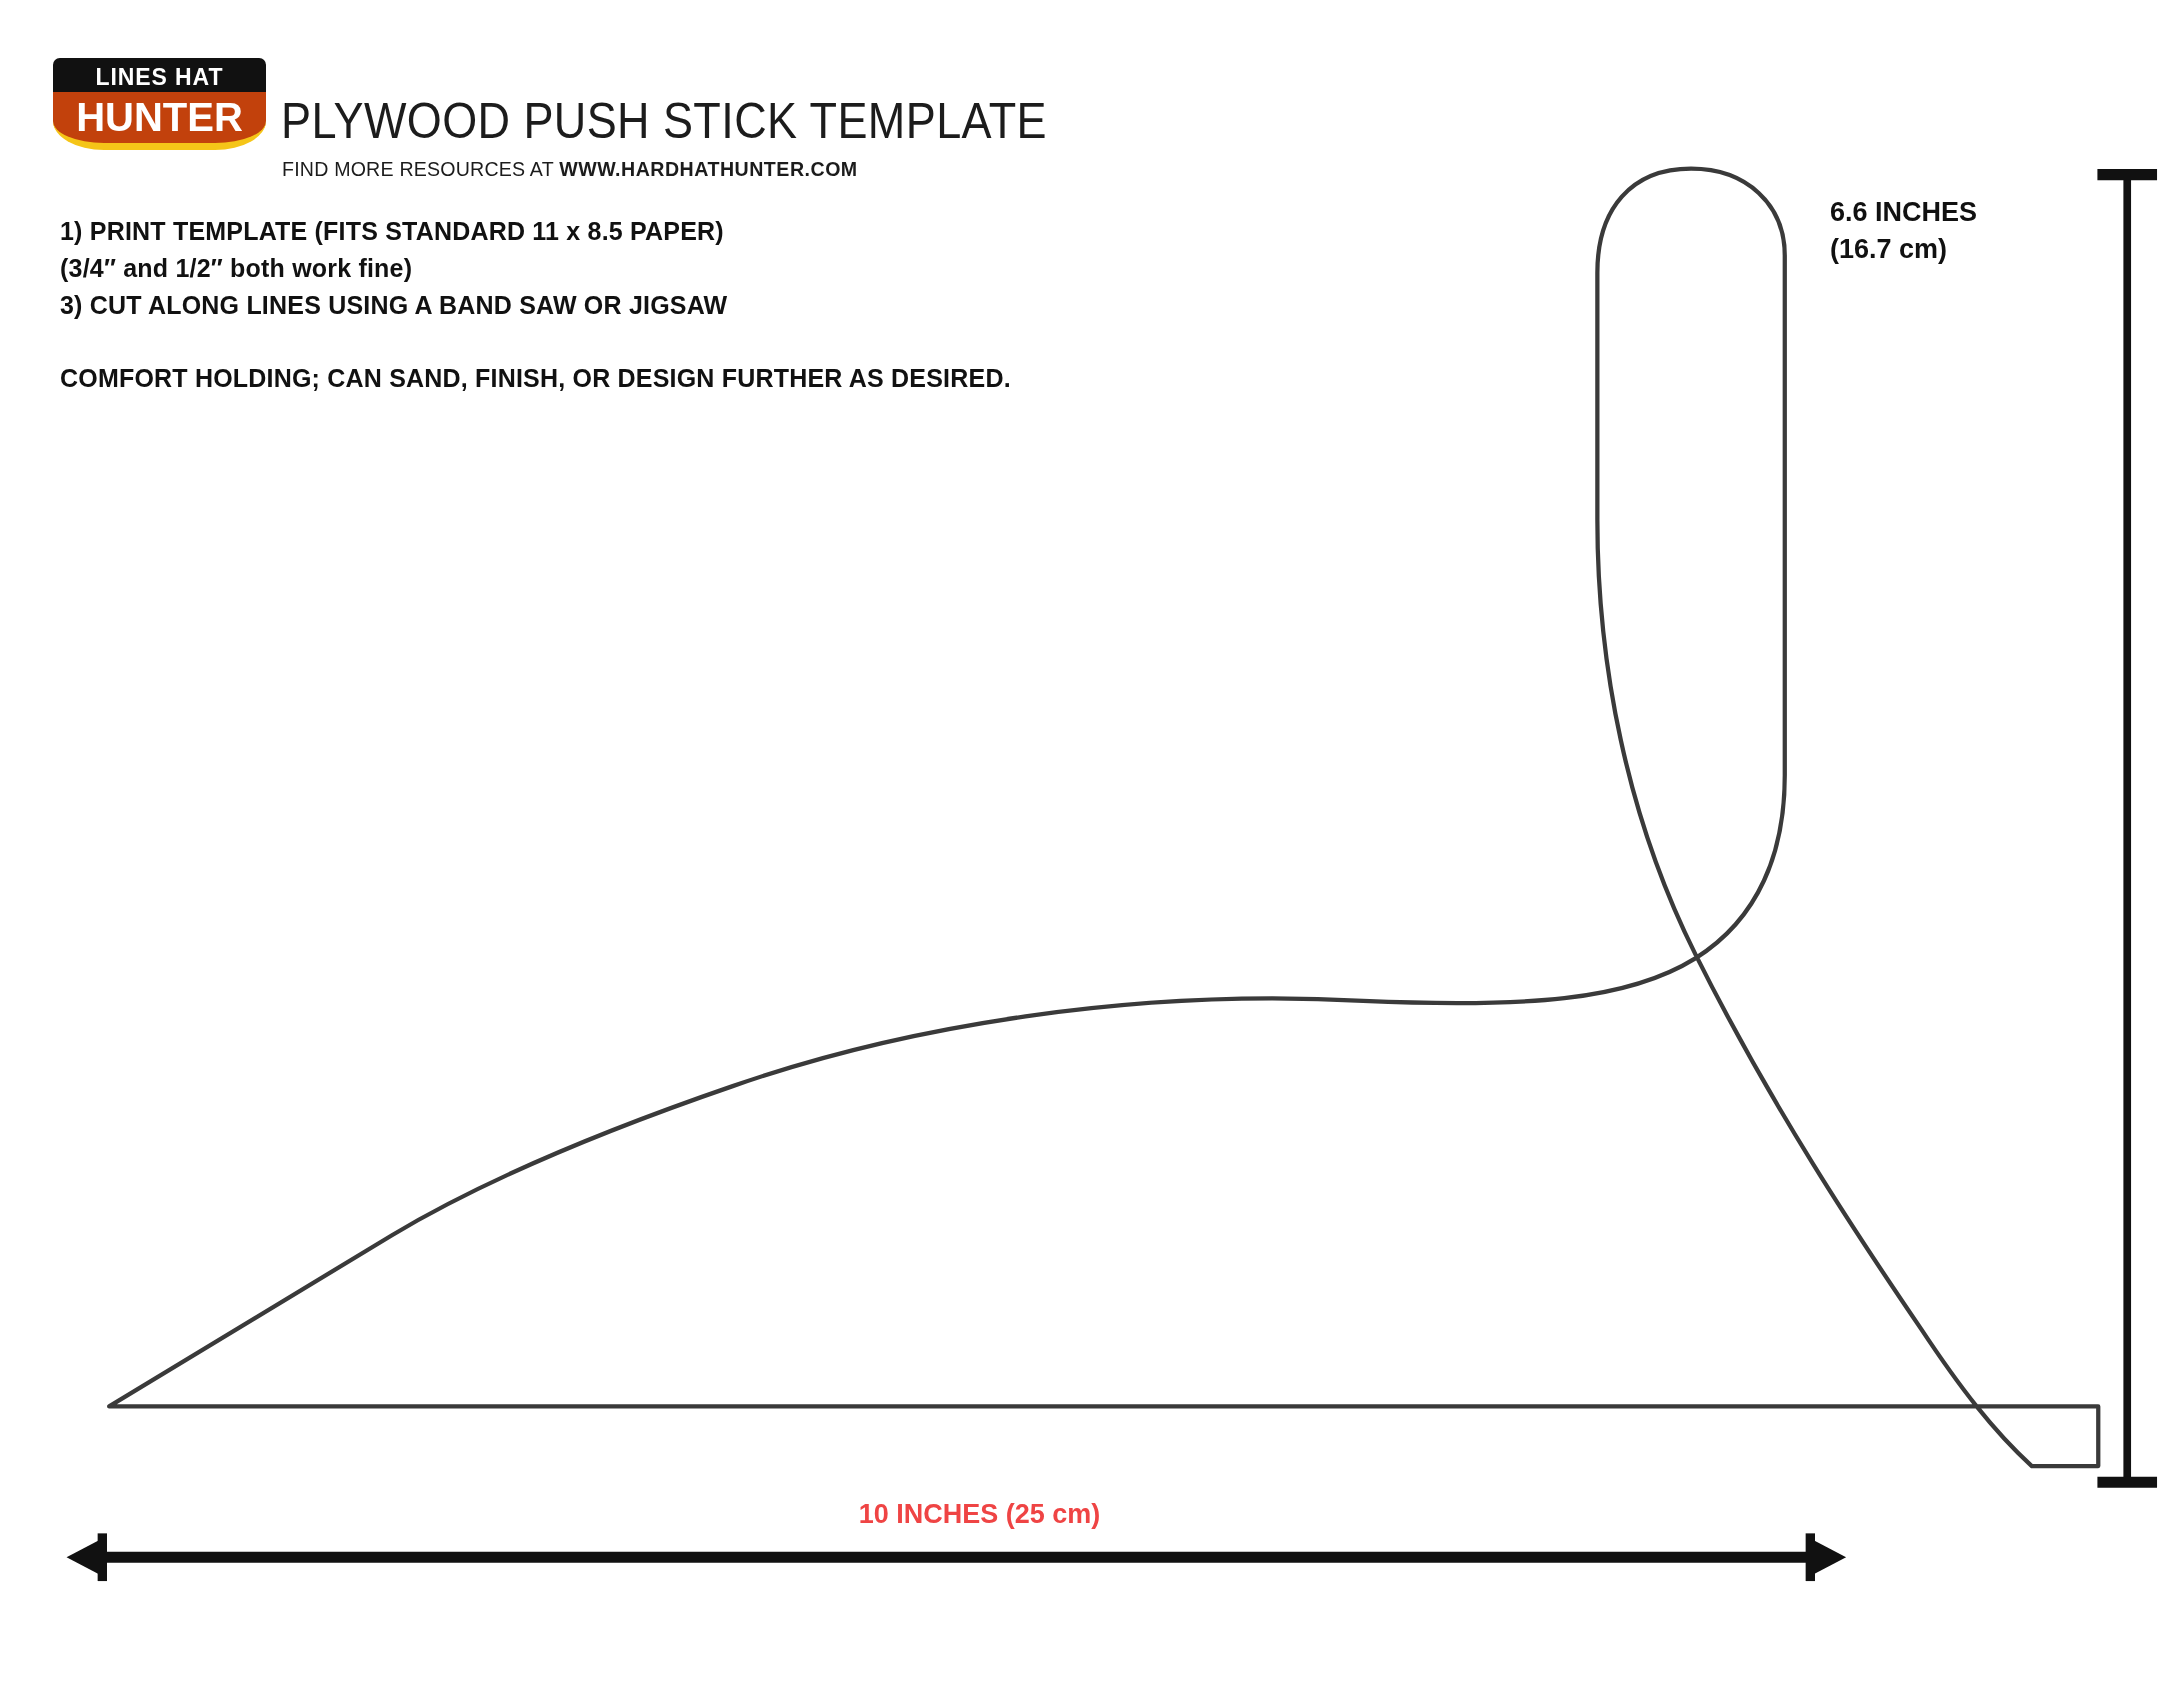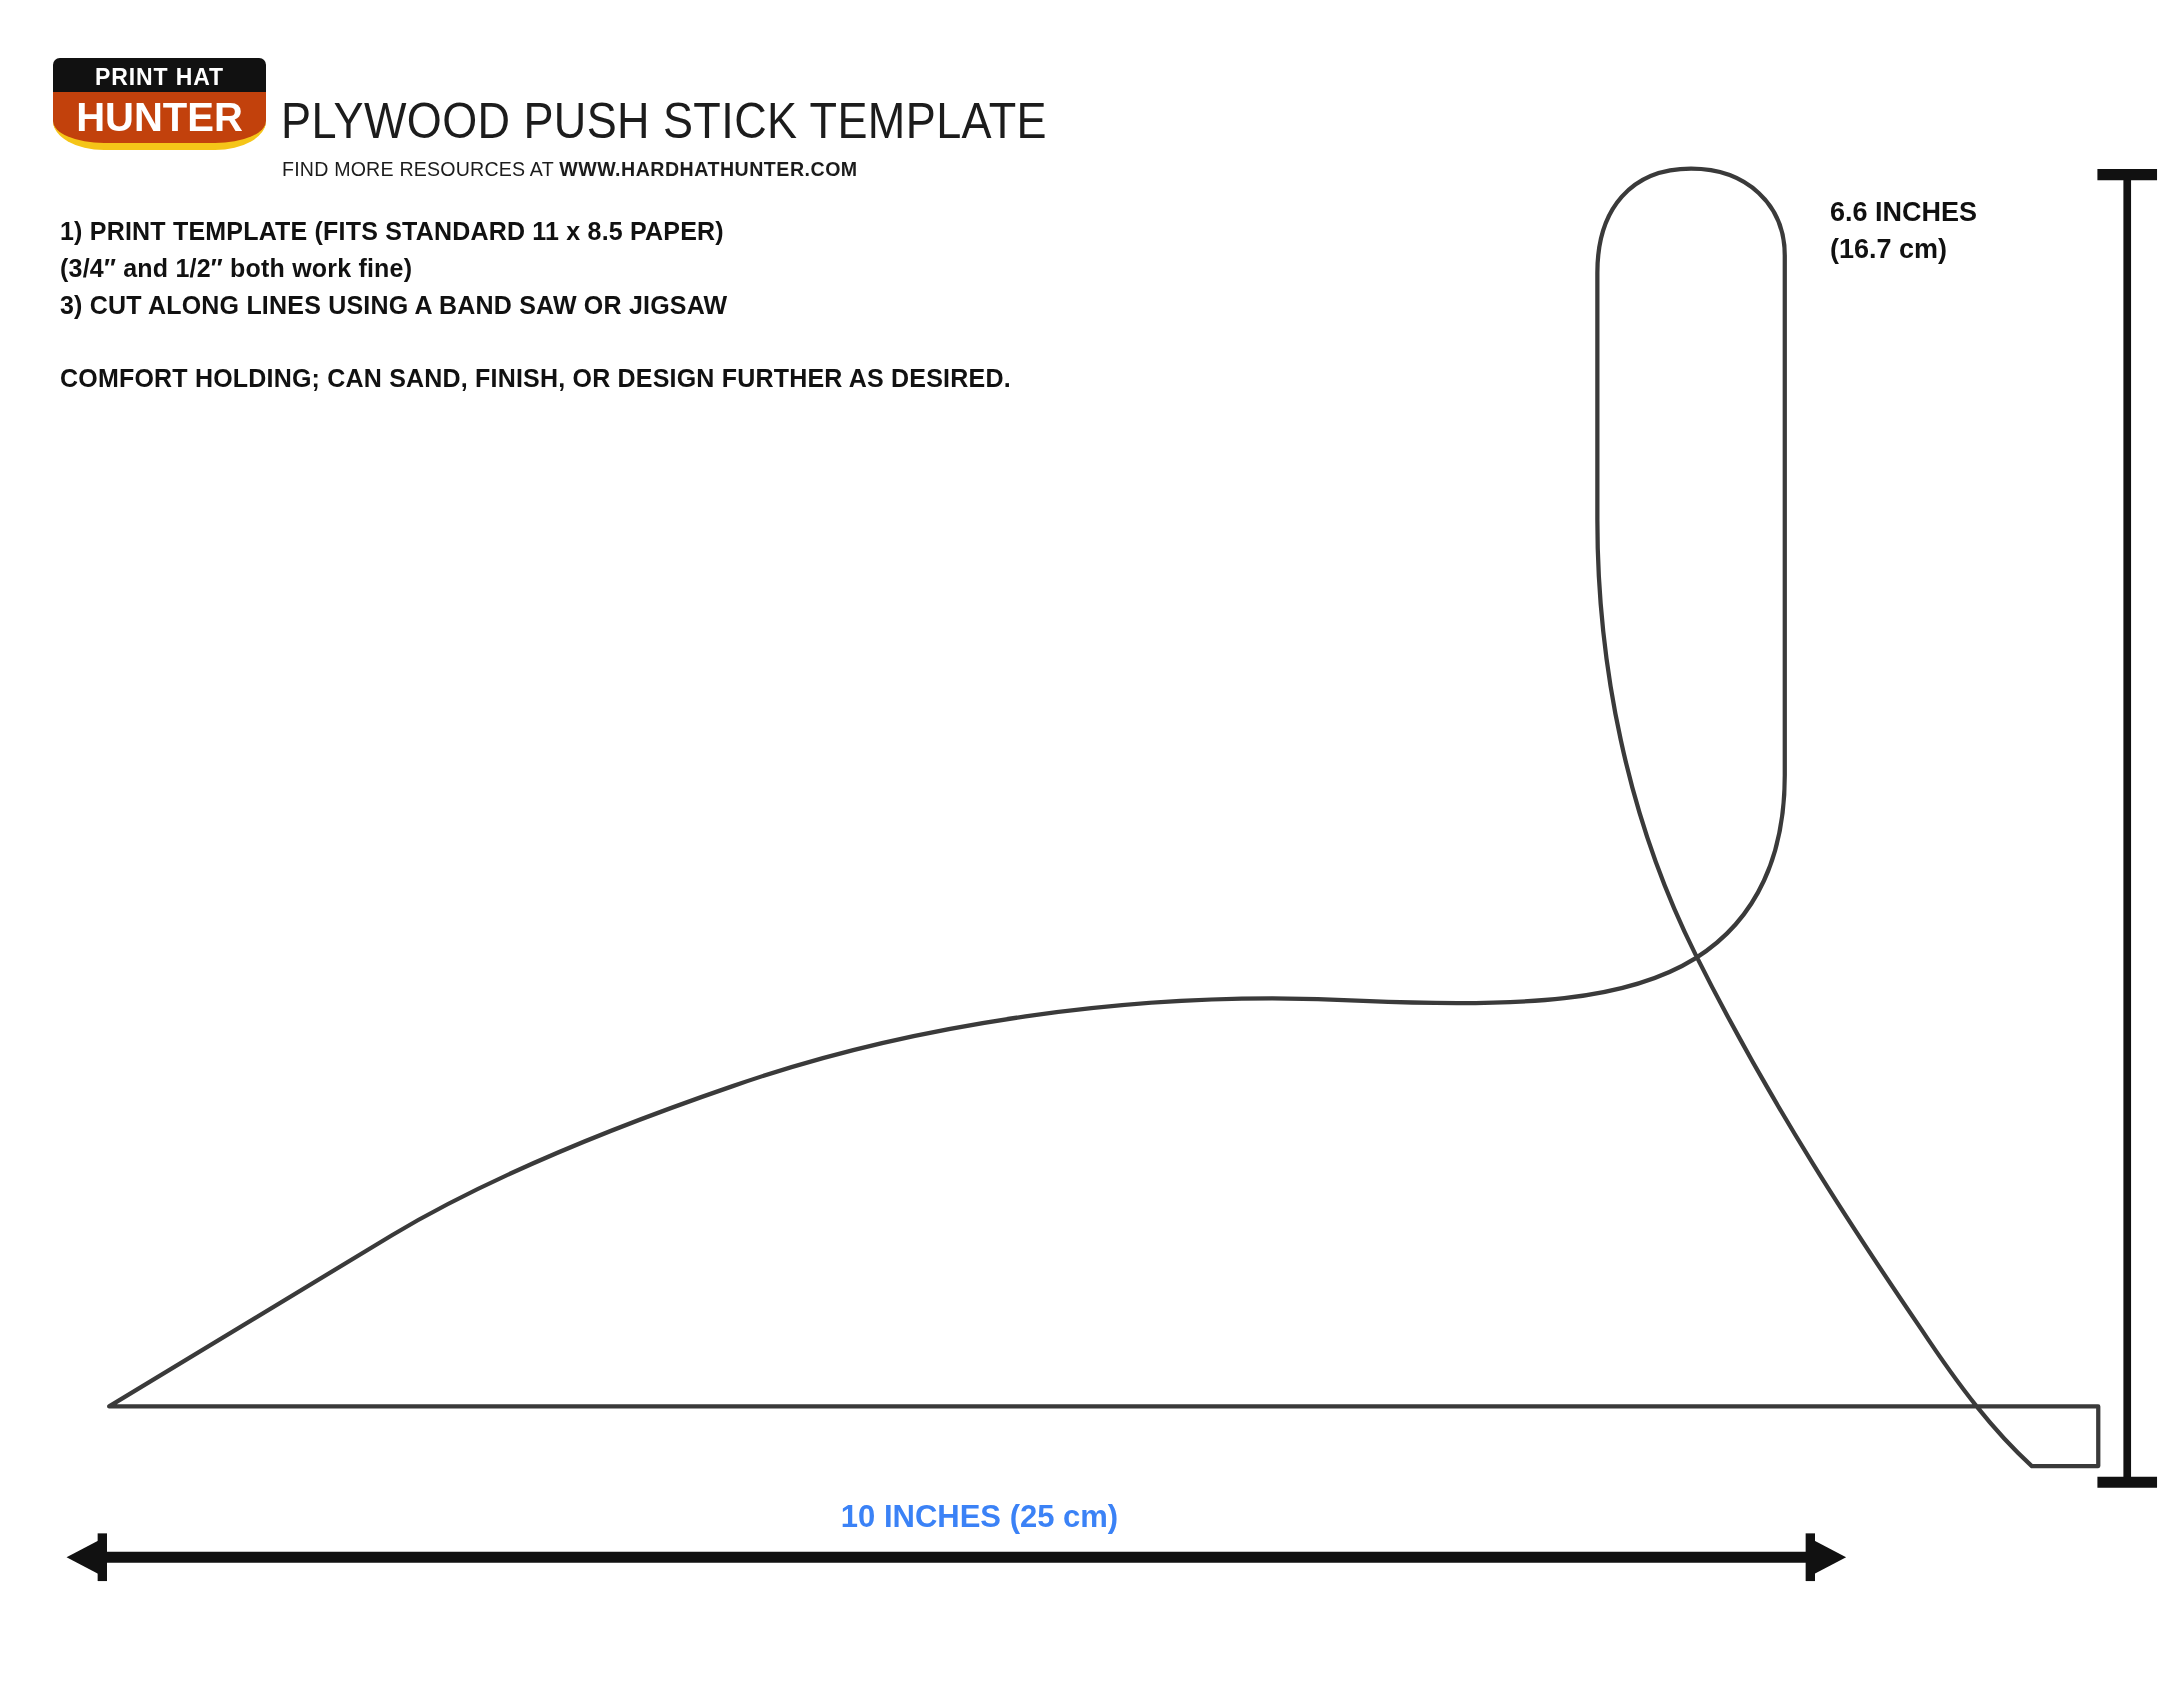--- a/index.html
+++ b/index.html
@@ -125,30 +125,30 @@
     font-weight: bold;
     line-height: 37px;
     color: #111111;
   }
   #width-label {
     position: absolute;
     left: 0;
     top: 1499px;
     width: 1959px;
     text-align: center;
-    font-size: 31px;
-    font-weight: bold;
-    color: #3b82f6;
+    font-size: 27px;
+    font-weight: bold;
+    color: #ef4444;
   }
 </style>
 </head>
 <body>
 
 <div id="logo-block">
-  <div class="logo-bar" id="logo-top">PRINT HAT</div>
+  <div class="logo-bar" id="logo-top">LINES HAT</div>
   <div class="logo-bar" id="logo-bottom">HUNTER</div>
 </div>
 
 <div id="title">PLYWOOD PUSH STICK TEMPLATE</div>
 <div id="subtitle">
   <span class="weak">FIND MORE RESOURCES AT </span><span>WWW.HARDHATHUNTER.COM</span>
 </div>
 
 <div id="instructions">
   <div class="line">1) PRINT TEMPLATE (FITS STANDARD 11 x 8.5 PAPER)</div>

